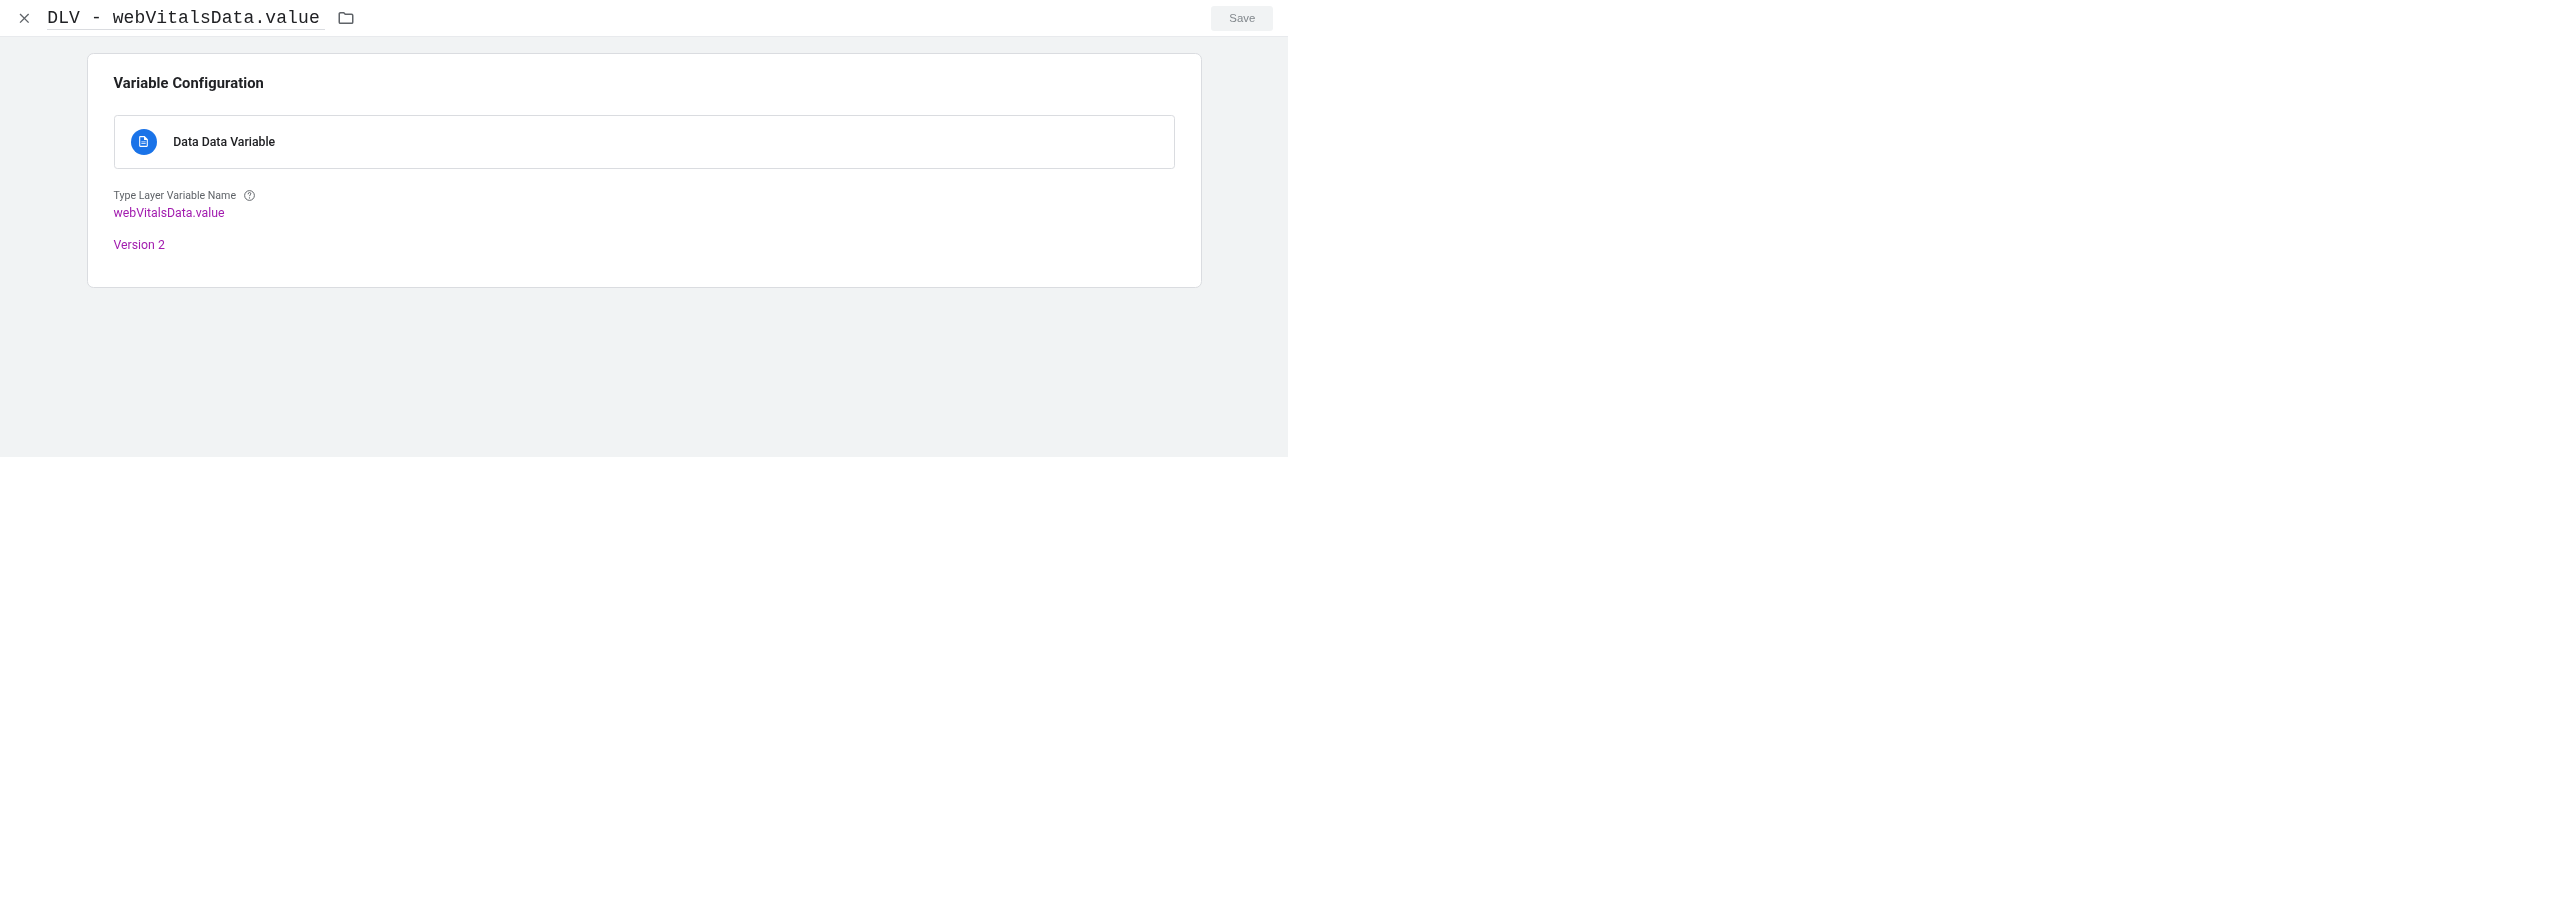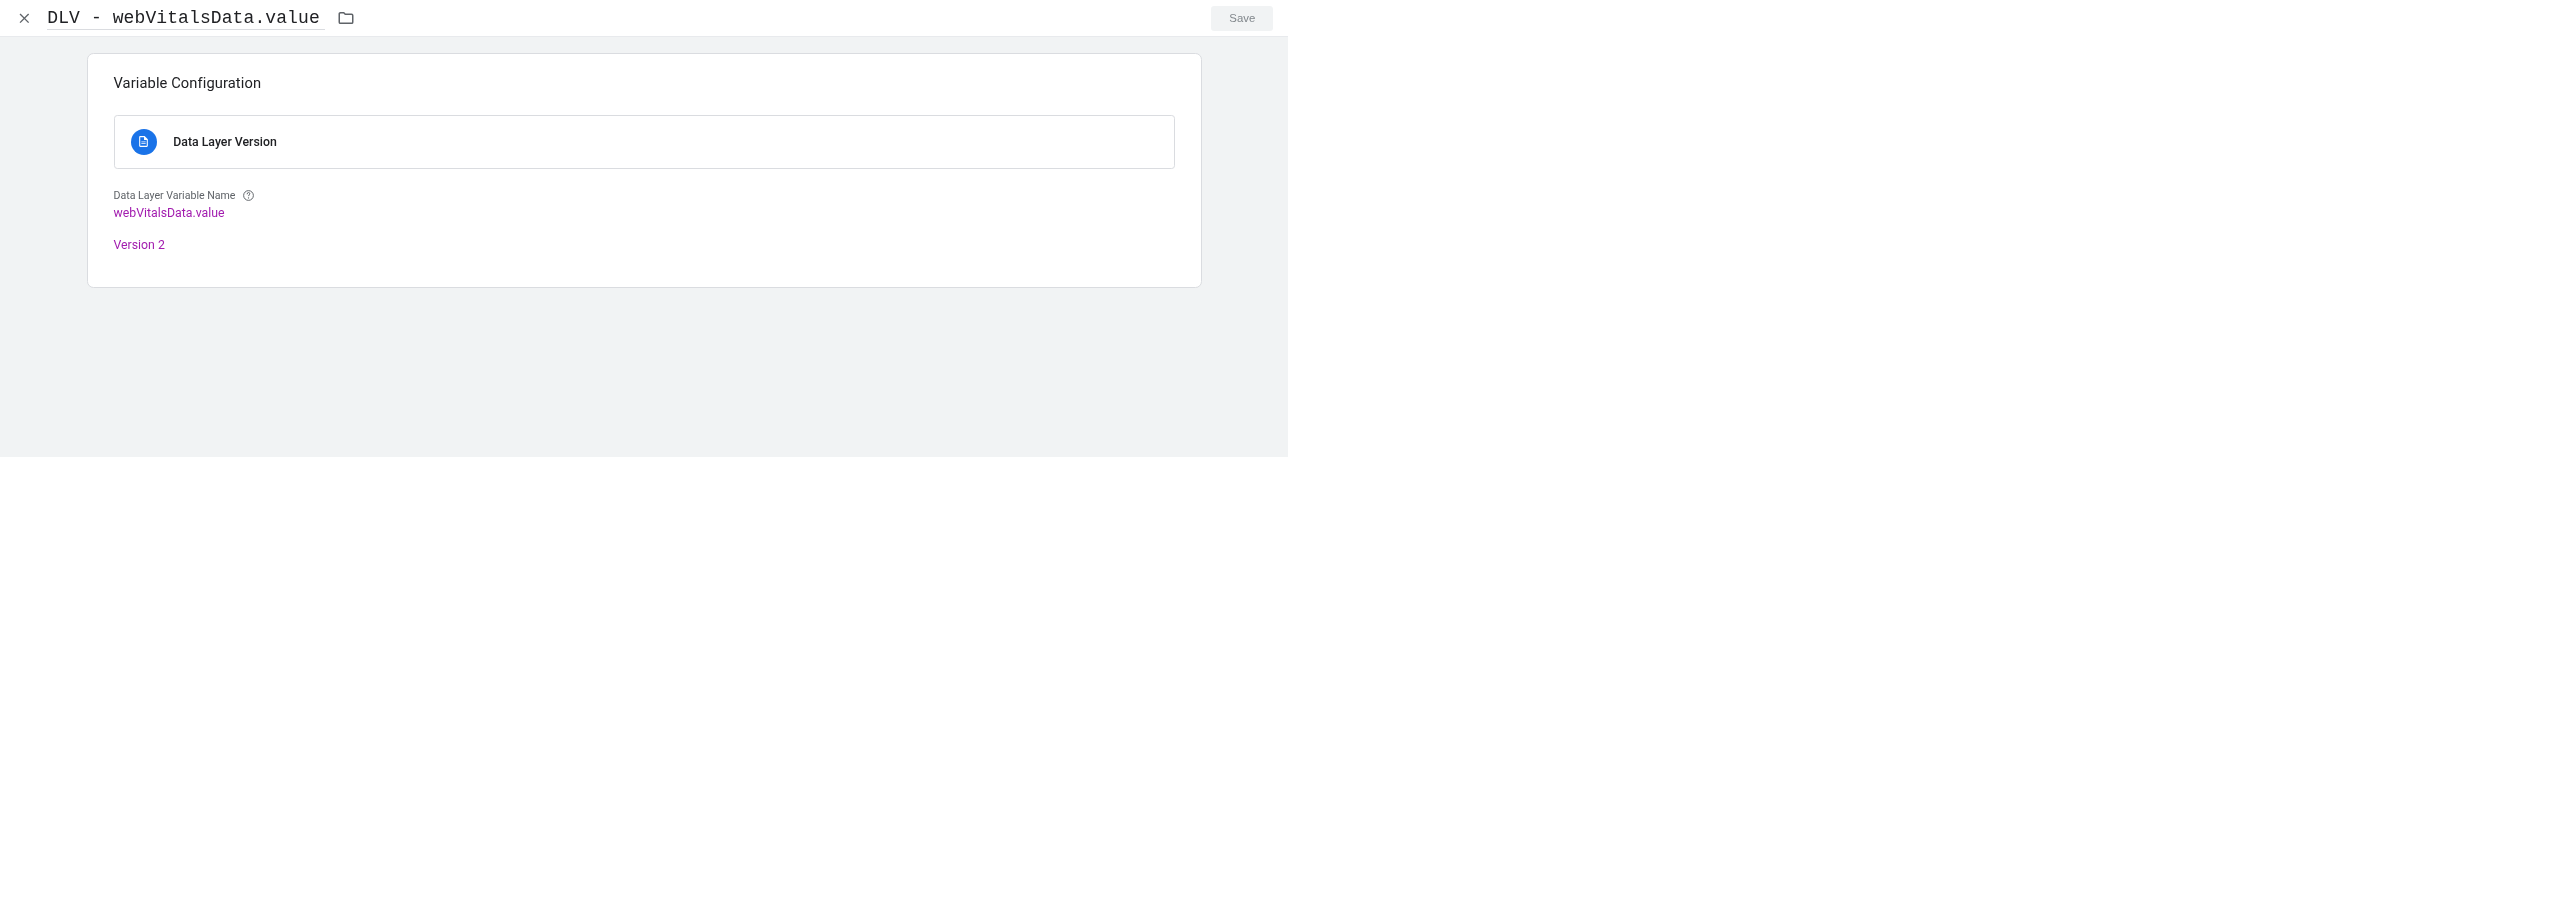--- a/index.html
+++ b/index.html
@@ -83,21 +83,21 @@
     .config-card {
       background: #fff;
       border: 0.8px solid #dadce0;
       border-radius: 6.5px;
       margin: 0 auto;
       width: 1115px;
       padding: 19.6px 26px 23px 26px;
     }
     .card-title {
       font-size: 14.7px;
-      font-weight: 400;
+      font-weight: 700;
       color: #202124;
       margin-bottom: 23px;
       letter-spacing: 0.1px;
     }
     .field-label {
       font-size: 10.6px;
       color: #5f6368;
       margin-bottom: 4.9px;
       display: flex;
       align-items: center;
@@ -177,26 +177,26 @@
 <div class="content-area">
   <div class="config-card">
     <h2 class="card-title">Variable Configuration</h2>
 
     <div class="type-box">
       <div class="type-icon">
         <svg viewBox="0 0 24 24">
           <path d="M14 2H6C4.9 2 4 2.9 4 4v16c0 1.1 0.9 2 2 2h12c1.1 0 2-0.9 2-2V8L14 2zM6 20V4h7v5h5v11H6zM8 12h8v1.5H8V12zm0 3h8v1.5H8V15z"></path>
         </svg>
       </div>
-      <div class="type-name">Data Layer Version</div>
+      <div class="type-name">Data Data Variable</div>
     </div>
 
     <div class="field-group">
       <div class="field-label">
-        <span>Data Layer Variable Name</span>
+        <span>Type Layer Variable Name</span>
         <span class="help-icon">
           <svg viewBox="0 0 24 24" fill="none" stroke="currentColor" stroke-width="1.8">
             <circle cx="12" cy="12" r="9"></circle>
             <path d="M9.5 9a2.5 2.5 0 0 1 5 0c0 1.5-2.5 2-2.5 3.5" stroke-linecap="round"></path>
             <circle cx="12" cy="16.5" r="0.5" fill="currentColor"></circle>
           </svg>
         </span>
       </div>
       <div class="field-value">webVitalsData.value</div>
     </div>

